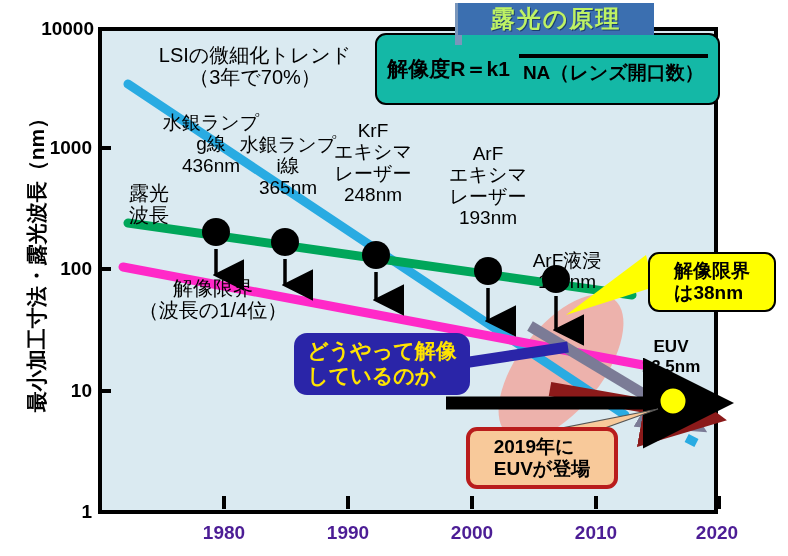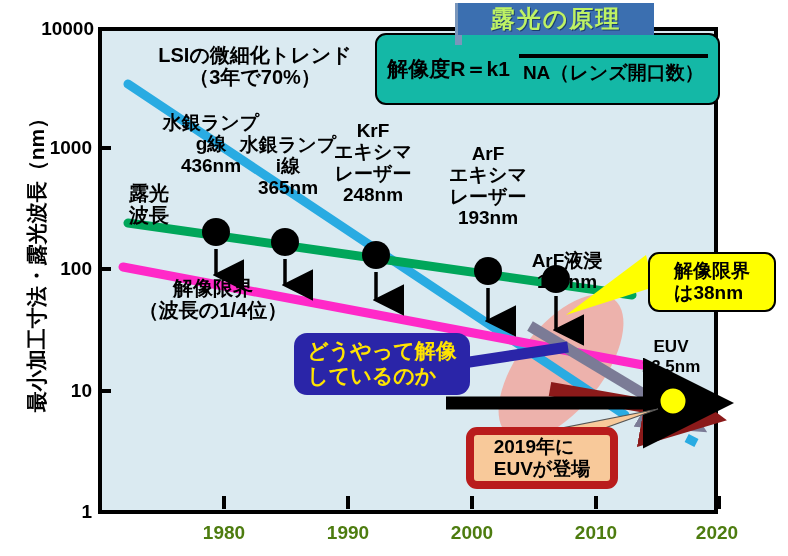--- a/index.html
+++ b/index.html
@@ -20,37 +20,37 @@
 
   
   .ytick-label{
     position:absolute;right:0;transform:translateY(-50%);
     font-size:19px;font-weight:bold;color:#000;text-align:right;
     white-space:nowrap;
   }
   .ytick-mark{position:absolute;left:0;width:13px;height:4px;background:#000;transform:translateY(-50%);}
   .xtick-label{
     position:absolute;transform:translateX(-50%);
-    font-size:19px;font-weight:bold;color:#4d7c0f;white-space:nowrap;
+    font-size:19px;font-weight:bold;color:#4c1d95;white-space:nowrap;
   }
   .xtick-mark{position:absolute;top:0;width:4px;height:13px;background:#000;transform:translateX(-50%);}
 
   #ylabel{
     left:-128px;top:246px;width:330px;
     transform:rotate(-90deg);transform-origin:center center;
     text-align:center;font-size:21px;font-weight:bold;color:#000;
     white-space:nowrap;
   }
 
   
   #chart-svg{position:absolute;left:98px;top:27px;width:620px;height:487px;overflow:visible;}
 
   
   .ann{
-    position:absolute;font-weight:bold;color:#000;text-align:center;
+    position:absolute;font-weight:normal;color:#000;text-align:center;
     white-space:pre;line-height:1.12;
   }
 
   
   #title-banner{
     left:458px;top:3px;width:196px;height:32px;
     background:#3b6fb0;display:flex;align-items:center;justify-content:center;
   }
   #title-banner span{
     font-size:24px;font-weight:bold;color:#bef264;letter-spacing:2px;
@@ -79,21 +79,21 @@
   #callout-limit{
     left:648px;top:252px;width:128px;height:60px;
     background:#ffff00;color:#000;font-size:19px;
   }
   #callout-how{
     left:294px;top:333px;width:176px;height:62px;
     background:#2a25a8;color:#ffe400;font-size:21px;border:none;border-radius:13px;
   }
   #callout-euv{
     left:466px;top:427px;width:152px;height:62px;
-    background:#f8c99a;color:#000;font-size:19px;border:8px solid #b91c1c;
+    background:#f8c99a;color:#000;font-size:19px;border:4px solid #b91c1c;
   }
 
   .euv-label{
     position:absolute;font-size:17px;font-weight:bold;color:#000;
     text-align:center;white-space:pre;line-height:1.15;
   }
 </style>
 </head>
 <body>
 

